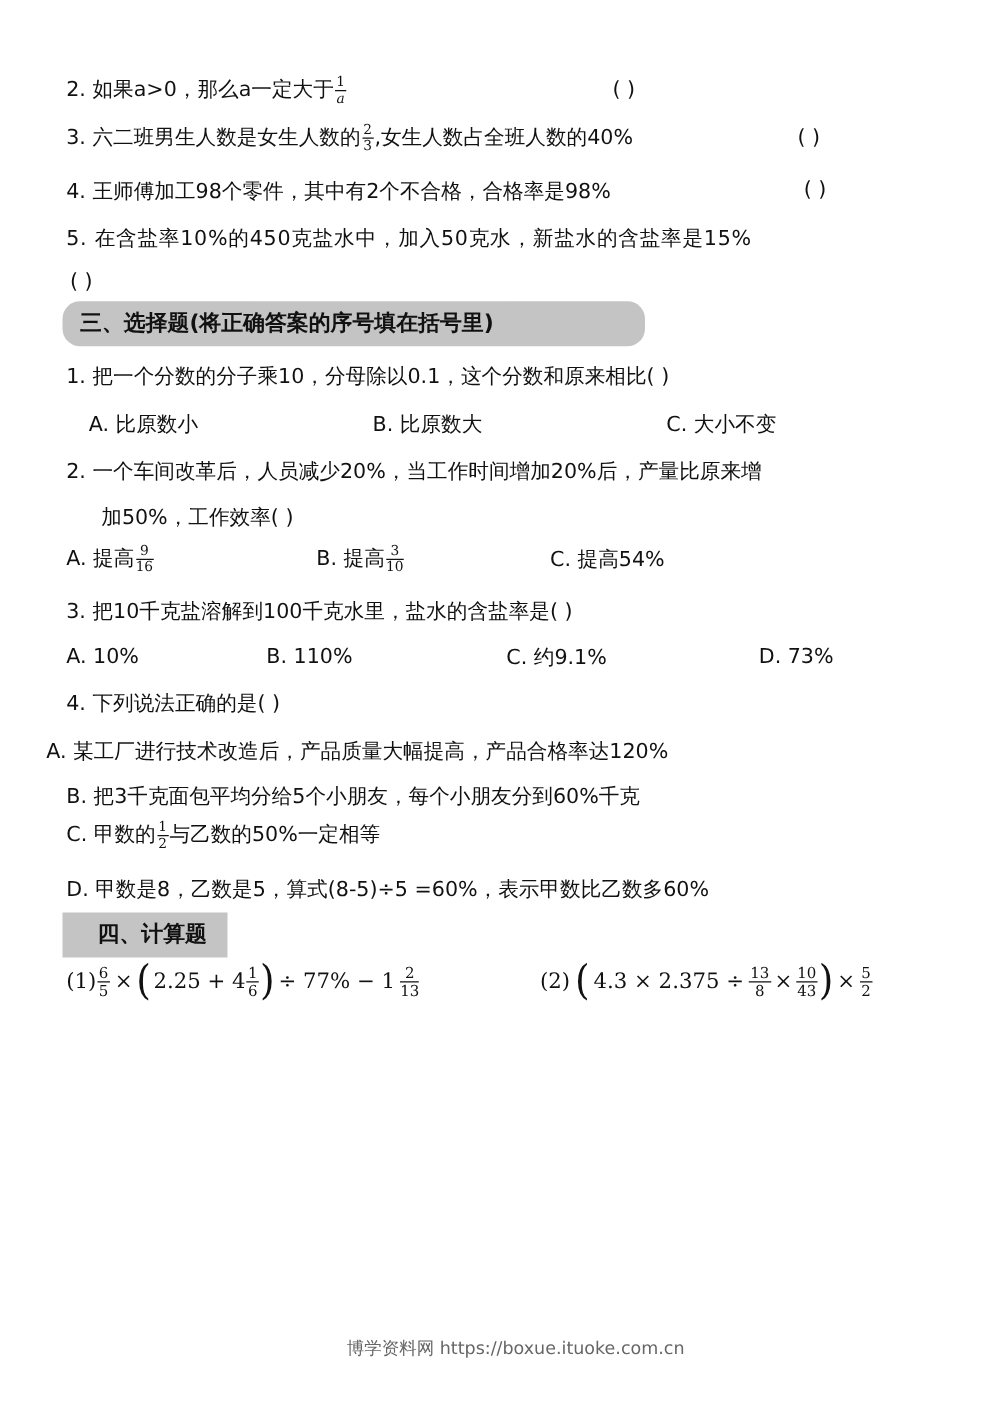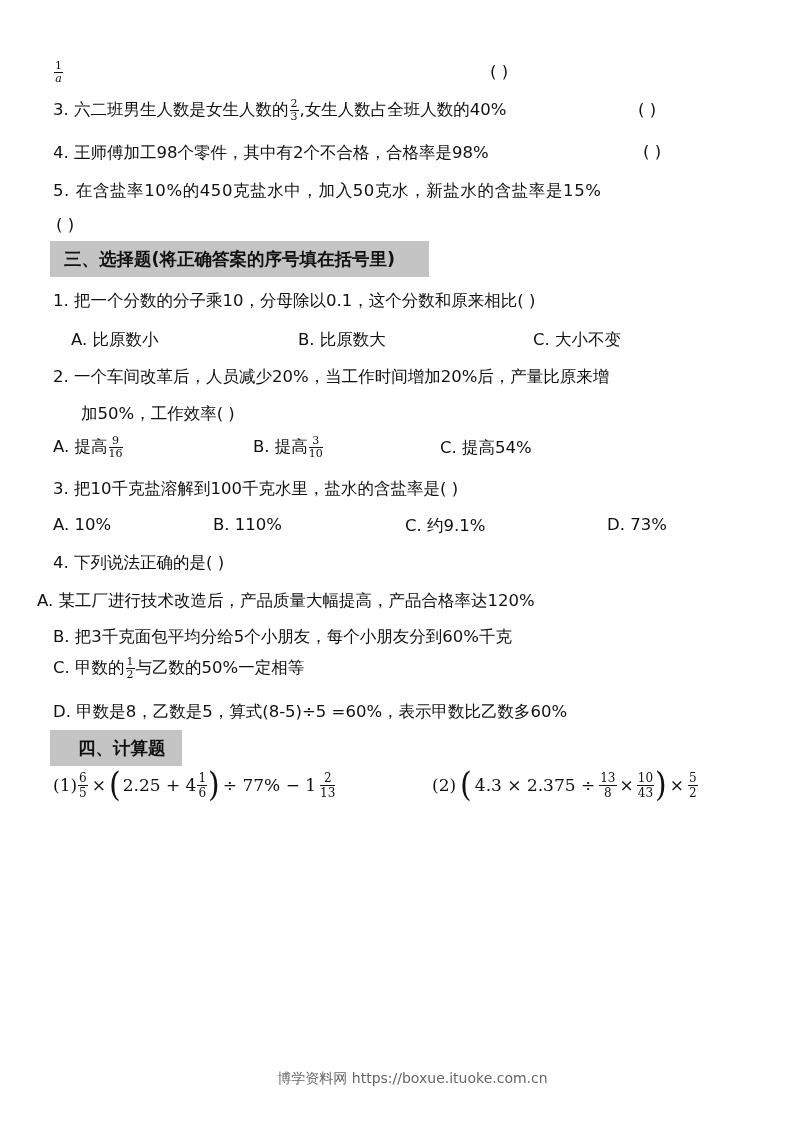--- a/index.html
+++ b/index.html
@@ -15,36 +15,36 @@
   .opt { position: absolute; font-size: 16.5px; white-space: nowrap; }
   .math { position: absolute; font-family: "DejaVu Serif", serif; font-size: 17px; white-space: nowrap; display: flex; align-items: center; }
   .math .big { font-size: 30px; line-height: 30px; font-weight: 300; transform: scaleY(1.1); }
   .math .frac { font-size: 12px; line-height: 14px; }
   .footer { position: absolute; left: 0; width: 793px; top: 1070px; text-align: center; color: #666; font-size: 14px; padding-left: 16px; }
 </style>
 </head>
 <body>
 
 <div class="line" style="top:60px;">
-  <span class="frac italic"><span class="num">1</span><span class="den">a</span></span>
+  <span>2. 如果a&gt;0，那么a一定大于</span><span class="frac italic"><span class="num">1</span><span class="den">a</span></span>
 </div>
 <div class="paren" style="left:490px; top:62px;">(          )</div>
 
 <div class="line" style="top:98px;">
   <span>3. 六二班男生人数是女生人数的</span><span class="frac"><span class="num">2</span><span class="den">3</span></span><span>,女生人数占全班人数的40%</span>
 </div>
 <div class="paren" style="left:638px; top:100px;">(          )</div>
 
 <div class="line" style="top:142px;">4. 王师傅加工98个零件，其中有2个不合格，合格率是98%</div>
 <div class="paren" style="left:643px; top:142px;">(          )</div>
 
 <div class="line" style="top:180px; letter-spacing:0.6px;text-align:right;">5. 在含盐率10%的450克盐水中，加入50克水，新盐水的含盐率是15%</div>
 <div class="paren" style="left:56px; top:215px;">(          )</div>
 
-<div class="section-bar" style="top:241px; width:379px;">三、选择题(将正确答案的序号填在括号里)</div>
+<div class="section-bar" style="top:241px; width:466px;border-radius:14px;">三、选择题(将正确答案的序号填在括号里)</div>
 
 <div class="line" style="top:290px;">1. 把一个分数的分子乘10，分母除以0.1，这个分数和原来相比(          )</div>
 <div class="opt" style="left:71px; top:329px;">A. 比原数小</div>
 <div class="opt" style="left:298px; top:329px;">B. 比原数大</div>
 <div class="opt" style="left:533px; top:329px;">C. 大小不变</div>
 
 <div class="line" style="top:366px;">2. 一个车间改革后，人员减少20%，当工作时间增加20%后，产量比原来增</div>
 <div class="line" style="top:403px;margin-left:28px;">加50%，工作效率(          )</div>
 <div class="opt" style="left:53px; top:435px;">
   <span>A. 提高</span><span class="frac"><span class="num">9</span><span class="den">16</span></span>

